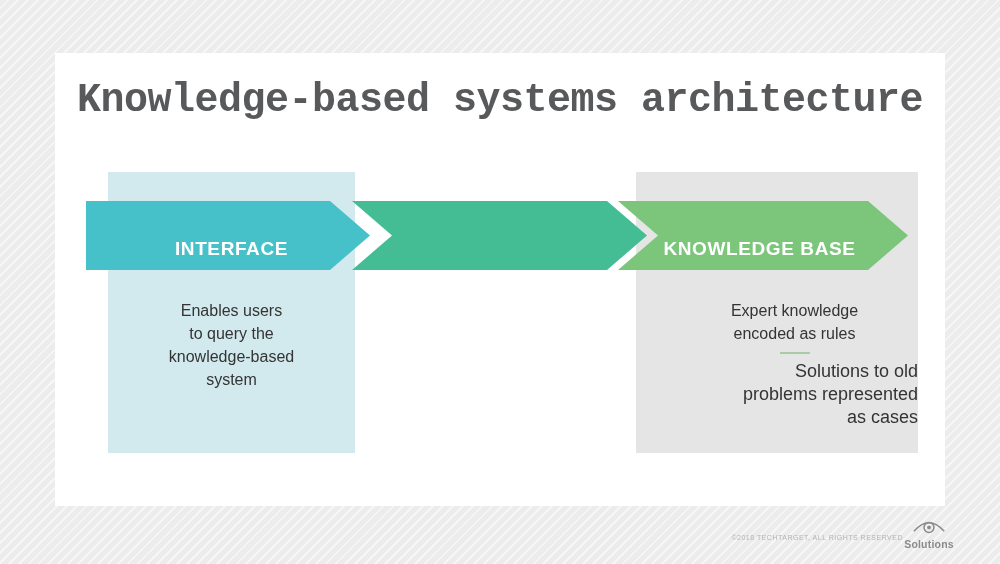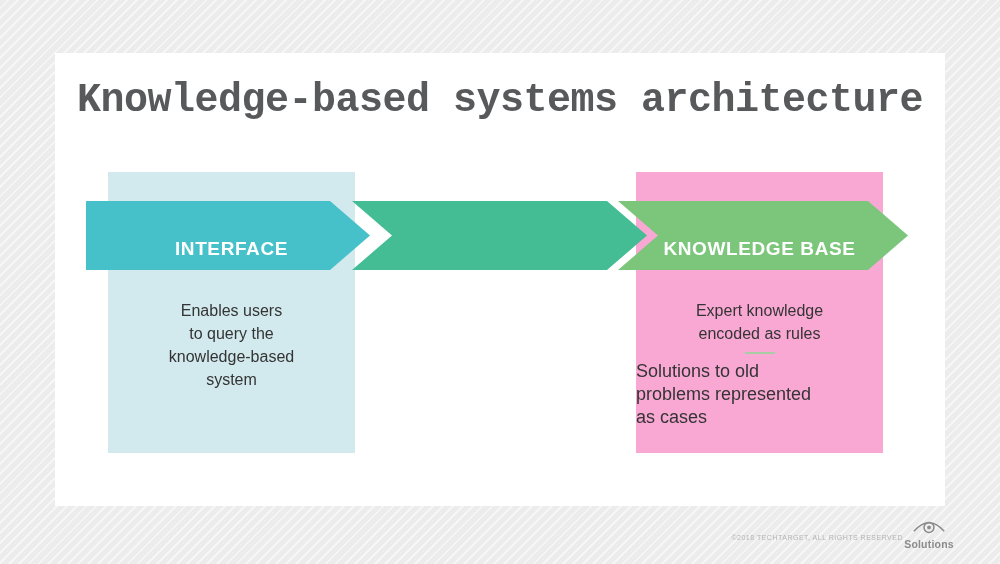--- a/index.html
+++ b/index.html
@@ -25,21 +25,21 @@
   .col3{left:581px;}
   .desc{
     margin-top:127px;text-align:center;white-space:pre-line;
     font-size:16px;line-height:23px;color:#343434;
   }
   .col3 .desc{margin-top:127px;}
   .divider{
     width:30px;border:none;border-top:2px solid #a8cda4;margin:7px auto 6px auto;
   }
   .desc2{
-    margin-top:0;text-align:left;white-space:pre-line;
+    margin-top:0;text-align:right;white-space:pre-line;
     font-size:18px;line-height:23px;color:#343434;
   }
   .arrows{position:absolute;left:0;top:0;width:890px;height:453px;pointer-events:none;}
   .arrow-label{
     position:absolute;top:156px;width:247px;height:80px;
     display:flex;align-items:center;justify-content:center;
     color:#ffffff;font-size:19px;font-weight:bold;letter-spacing:0.6px;
   }
   .al1{left:53px;}
   .al2{left:317px;}
@@ -64,21 +64,21 @@
   <div class="title">Knowledge-based systems architecture</div>
 
   <div class="col col1" style="background-color: rgb(210, 233, 238);">
     <div class="desc">Enables users
 to query the
 knowledge-based
 system</div>
   </div>
 
 
-  <div class="col col3" style="background-color: #f9a8d4;">
+  <div class="col col3" style="background-color: #e5e5e5; padding-left: 35px;">
     <div class="desc">Expert knowledge
 encoded as rules</div>
     <hr class="divider">
     <div class="desc2">Solutions to old
 problems represented
 as cases</div>
   </div>
 
   <svg class="arrows" viewBox="0 0 890 453">
     <polygon points="31,148 275,148 315,182.5 275,217 31,217" fill="#46c0c9"></polygon>

